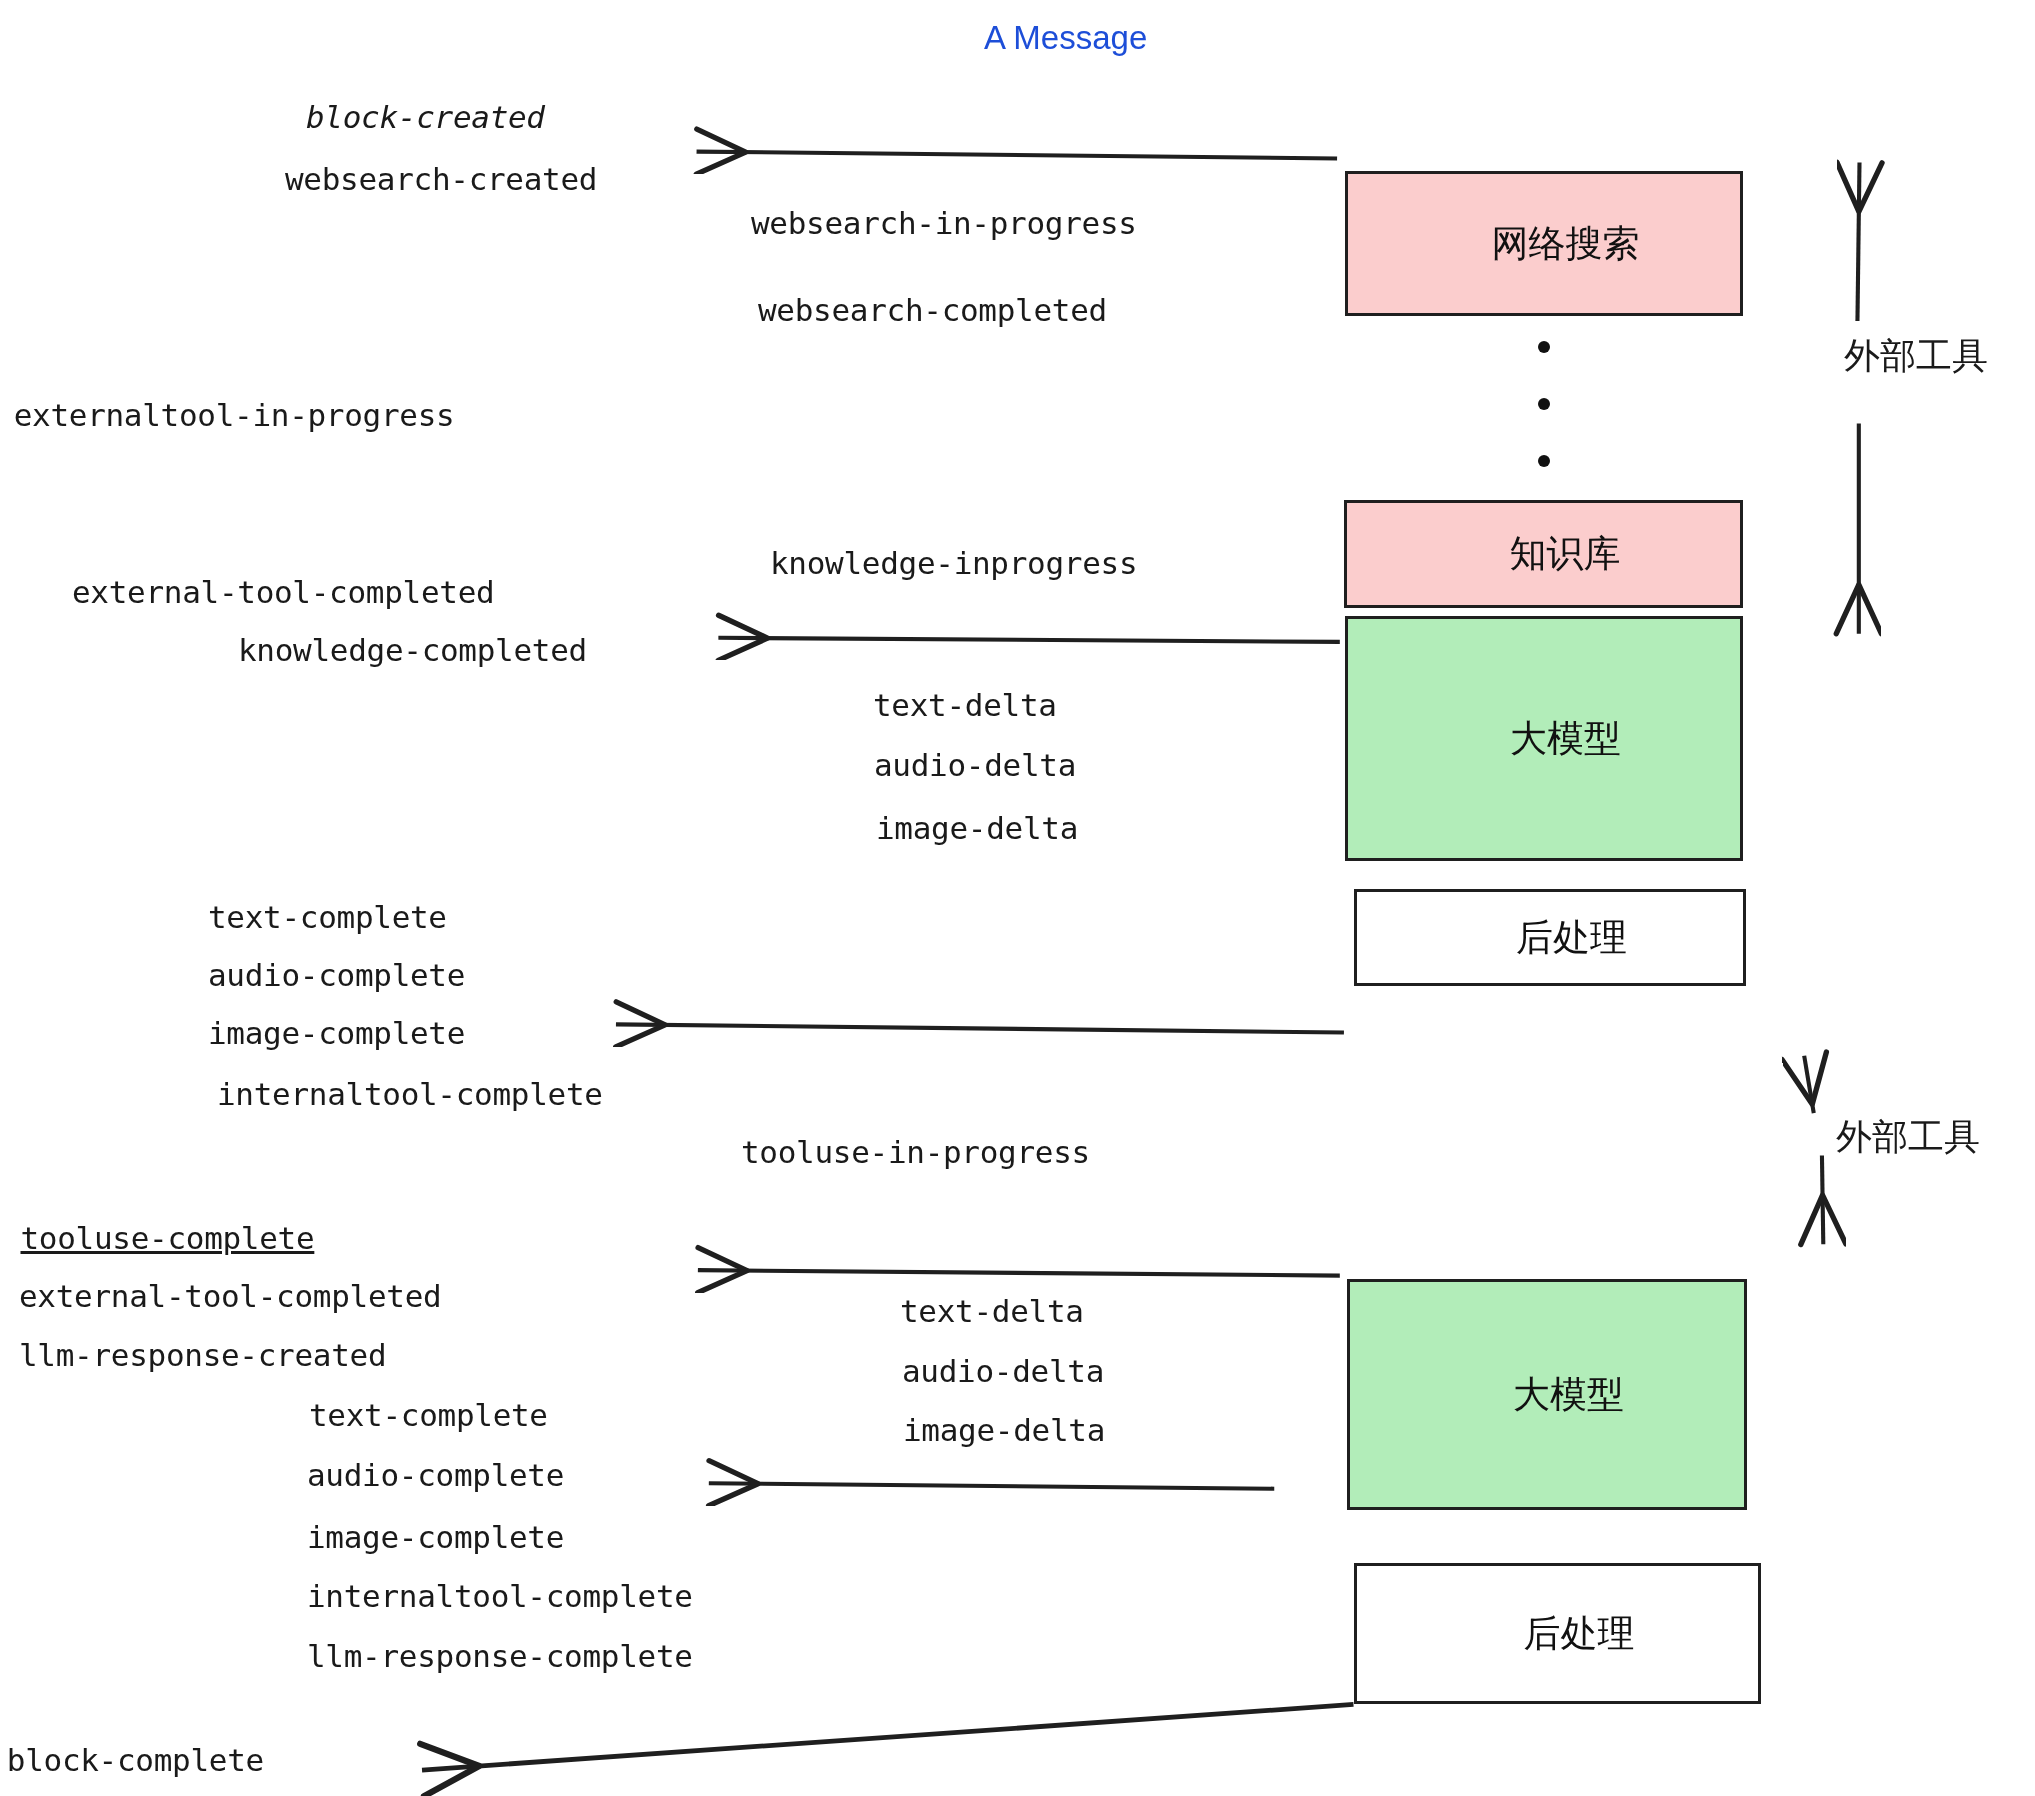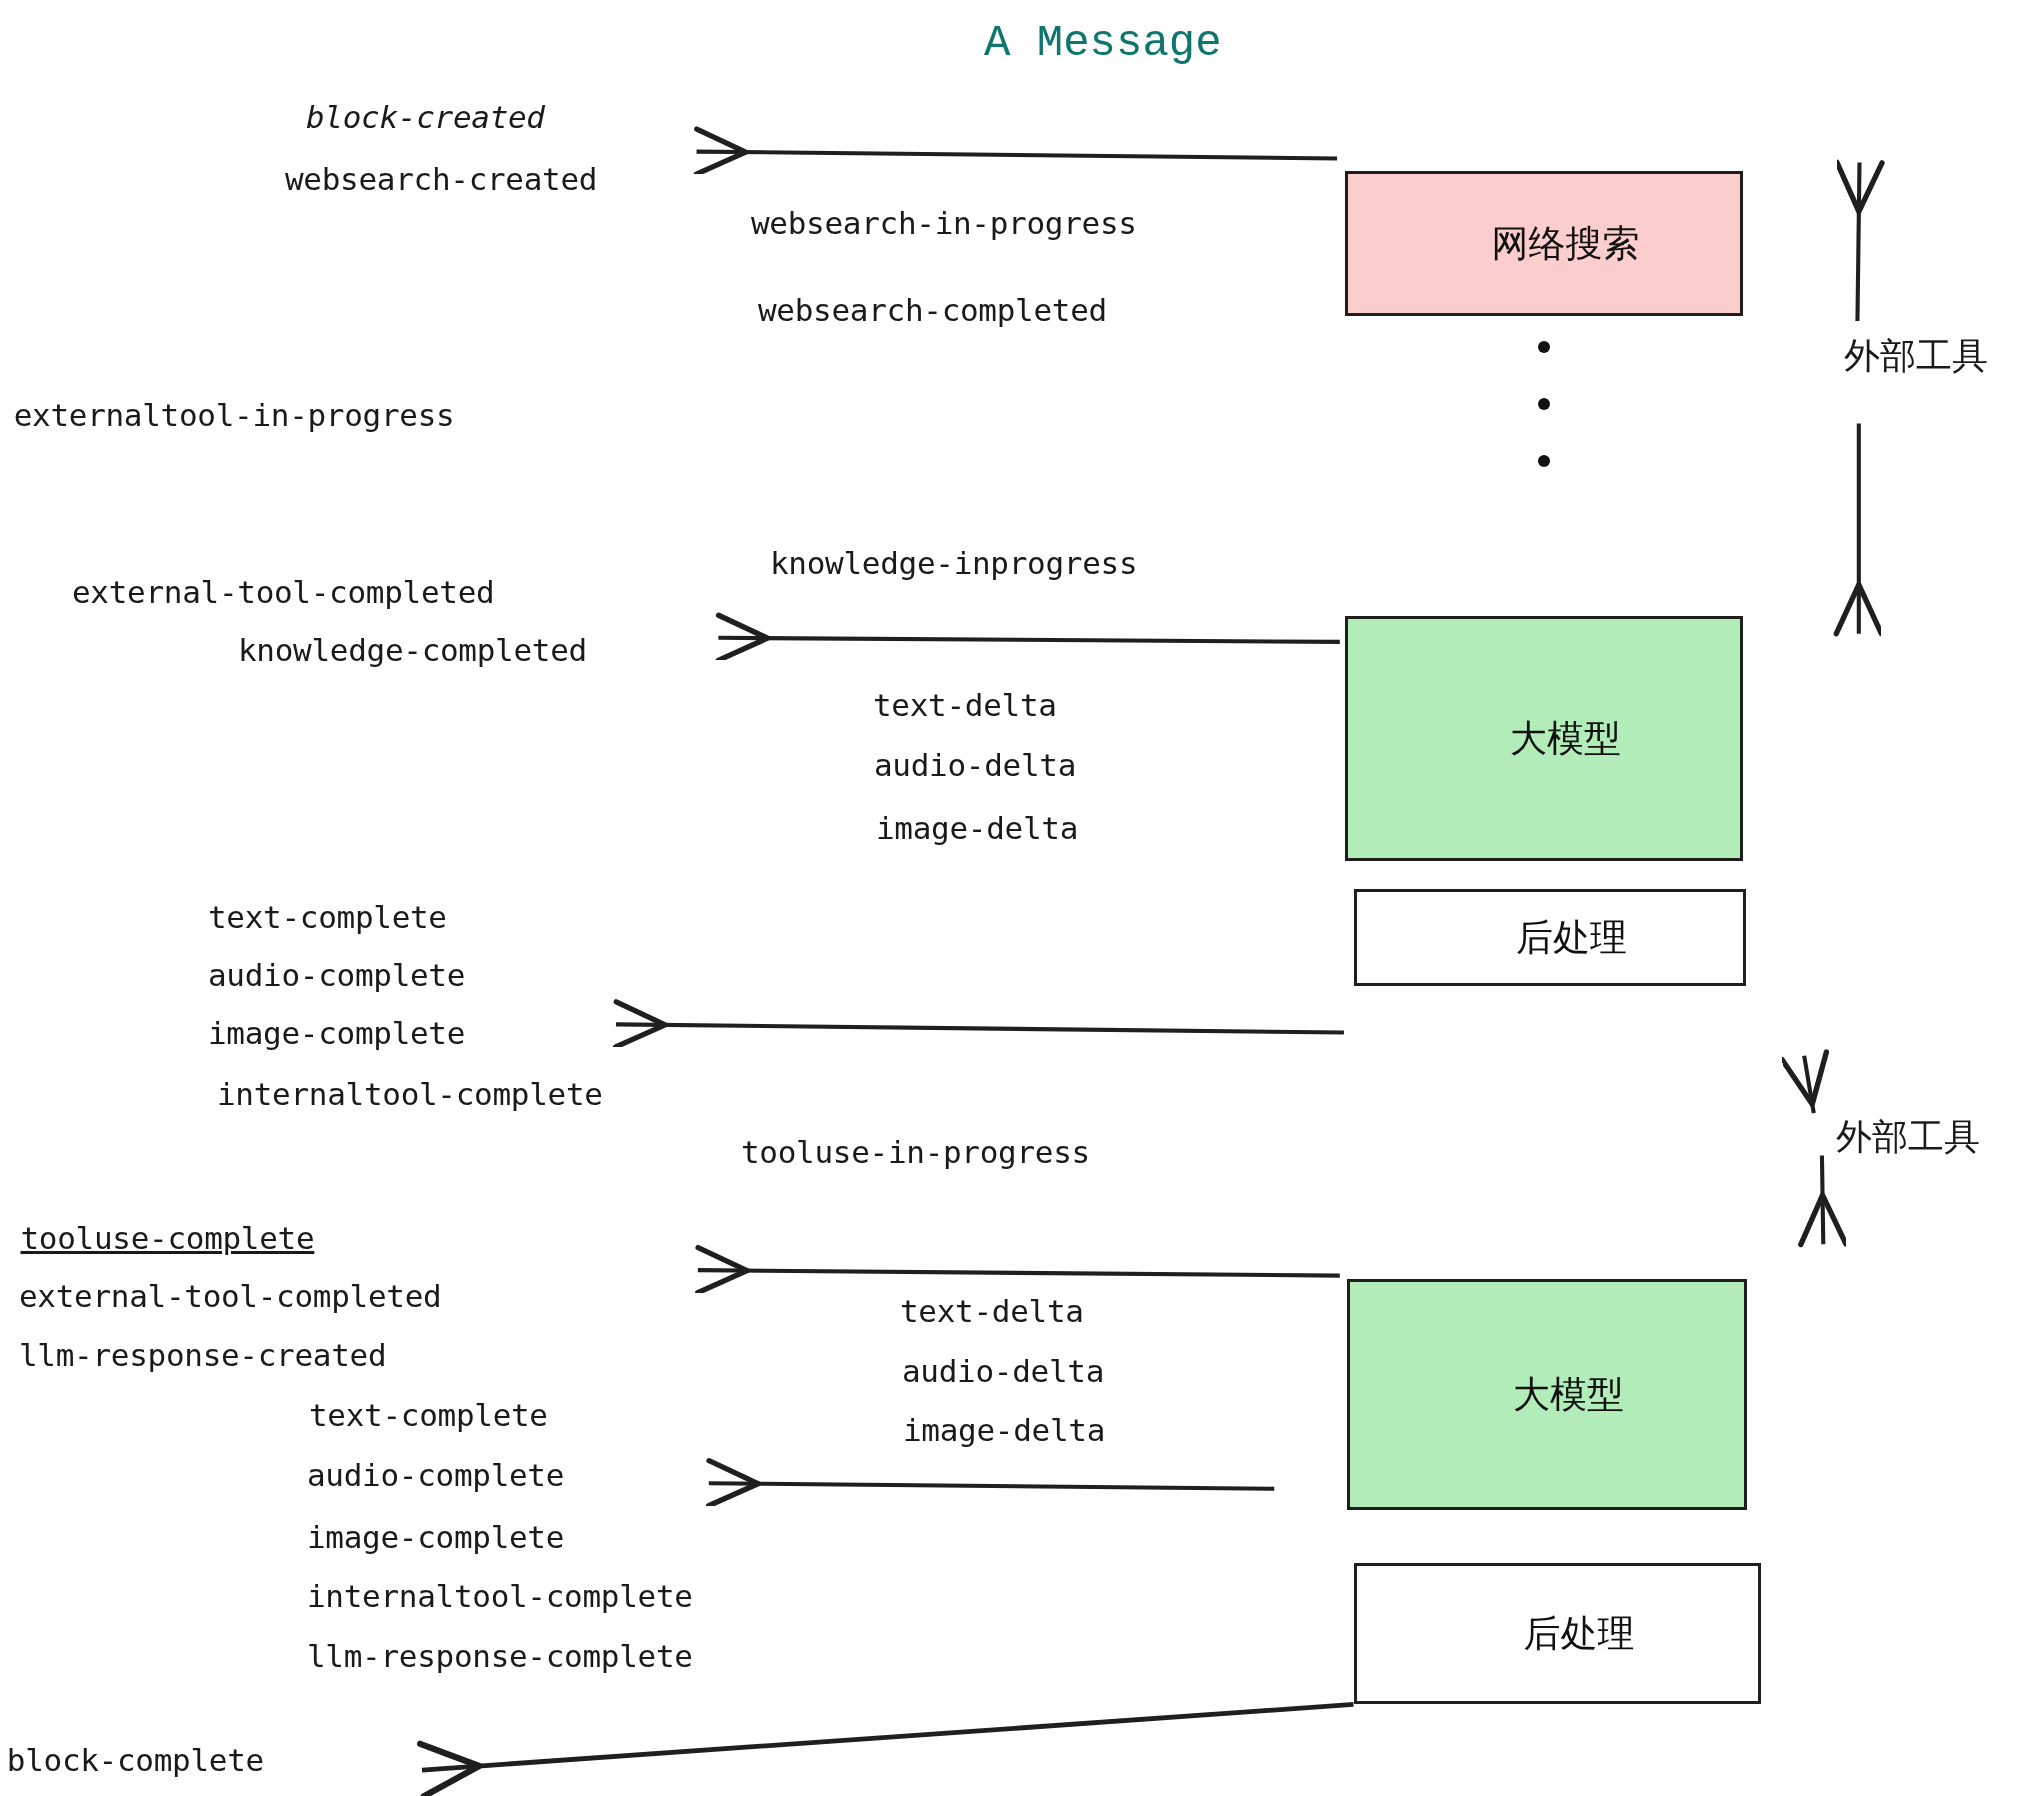--- a/index.html
+++ b/index.html
@@ -20,23 +20,23 @@
     white-space: nowrap;
     color: #1a1a1a;
     font-family: "DejaVu Sans Mono", "Liberation Mono", monospace;
     font-size: 31px;
     line-height: 1;
     letter-spacing: -0.3px;
   }
   .title {
     position: absolute;
     white-space: nowrap;
-    color: #0f766e;
-    font-family: Liberation Mono, monospace;
-    font-size: 44px;
+    color: #1d4ed8;
+    font-family: Liberation Sans, sans-serif;
+    font-size: 33px;
     line-height: 1;
   }
   .box {
     position: absolute;
     box-sizing: border-box;
     border: 3.4px solid #1f1f1f;
     display: flex;
     align-items: center;
     justify-content: center;
     font-family: "DejaVu Sans", "Liberation Sans", sans-serif;
@@ -124,20 +124,23 @@
   <div class="box" style="left:1345px; top:171px; width:398px; height:145px; background:#fbcdcd;">
     <span>网络搜索</span>
   </div>
 
   <div class="dots" style="left:1537px; top:341px; width:13.7px; height:126px;">
     <span></span>
       <span></span>
       <span></span>
   </div>
 
+  <div class="box" style="left:1344px; top:500px; width:399px; height:108px; background:#fbcdcd;">
+    <span>知识库</span>
+  </div>
 
   <div class="box" style="left:1345px; top:616px; width:398px; height:245px; background:#b2edb9;">
     <span>大模型</span>
   </div>
 
   <div class="box" style="left:1354px; top:889px; width:392px; height:97px; background:#ffffff;">
     <span>后处理</span>
   </div>
 
 

